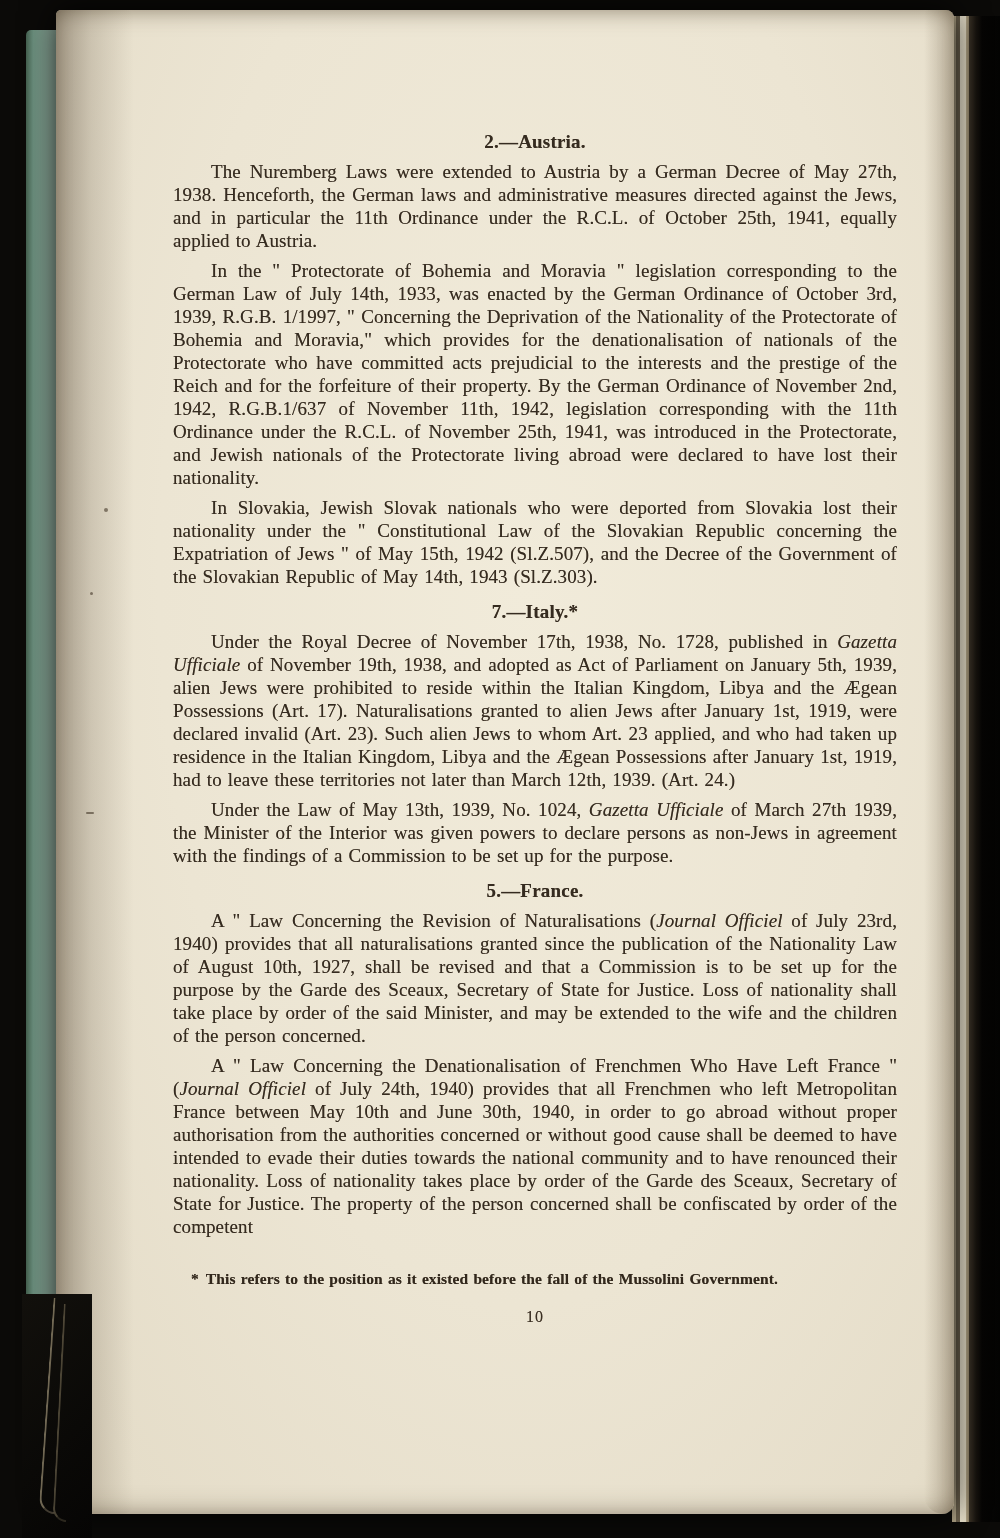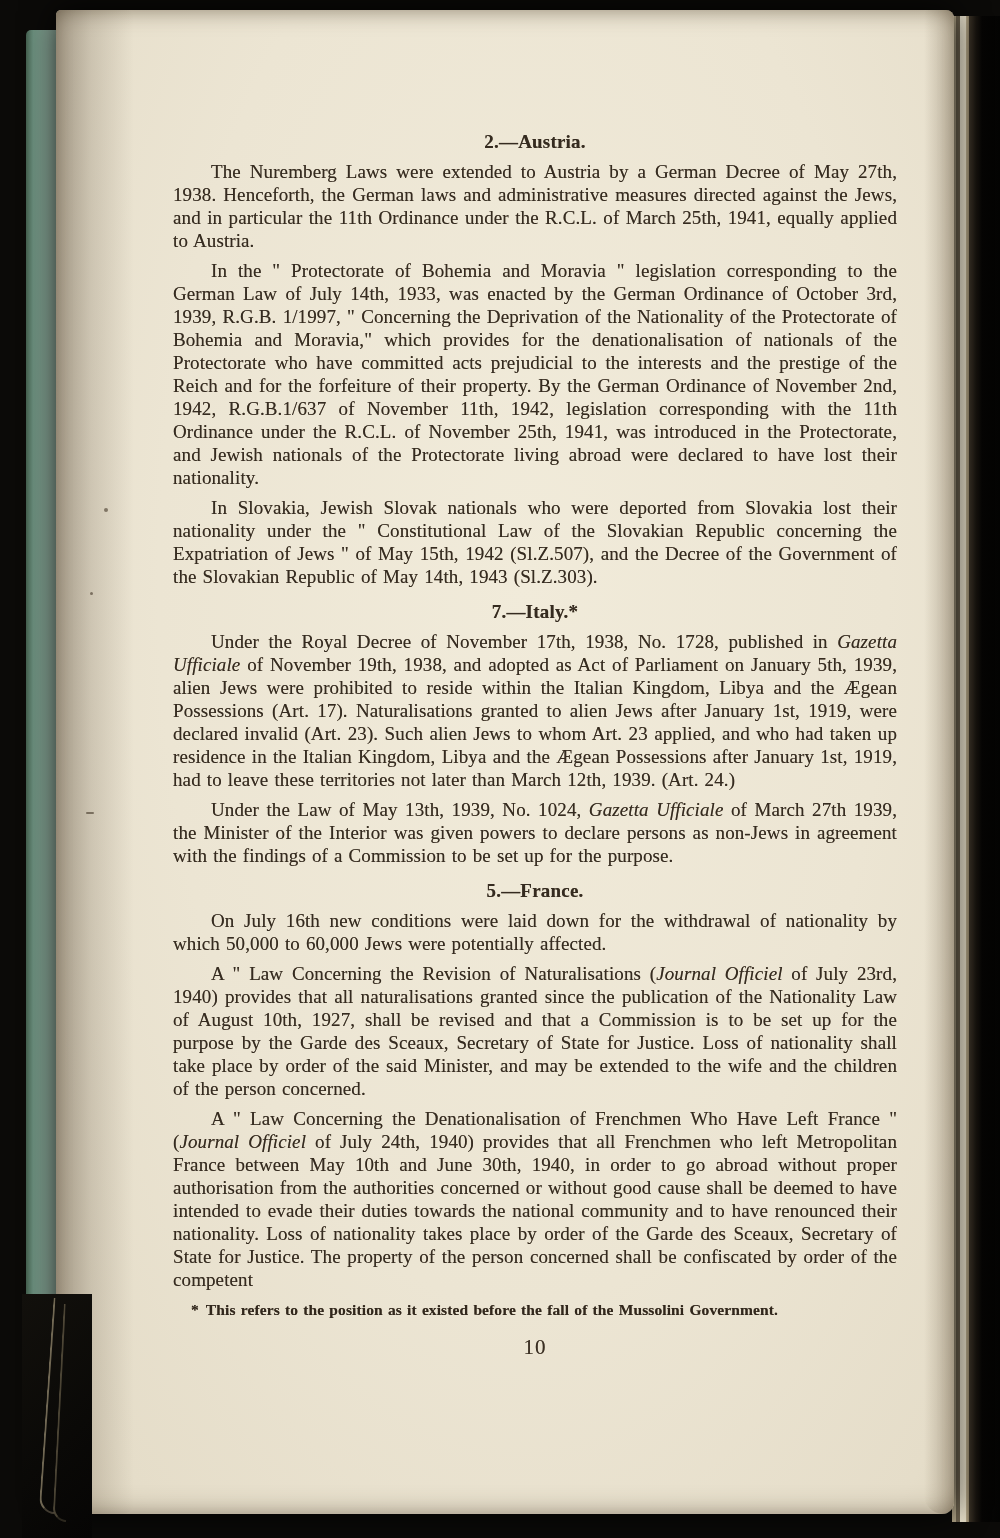--- a/index.html
+++ b/index.html
@@ -145,34 +145,34 @@
 
   .para {
     text-indent: 38px;
     margin-bottom: 7px;
   }
   .para em { font-style: italic; }
 
   .justify-last { text-align-last: justify; }
 
   .footnote {
-    margin-top: 9px;
+    margin-top: 31px;
     padding-left: 18px;
     font-size: 15.5px;
     font-weight: bold;
     line-height: 20px;
     text-align: left;
     text-indent: 0;
     color: #31271c;
   }
   .footnote .marker { padding-right: 7px; }
 
   .page-number {
     margin-top: 16px;
-    font-size: 21px;
+    font-size: 16px;
     text-align: center;
     letter-spacing: 1px;
     color: #3a2f23;
   }
 
   
   .speck {
     position: absolute;
     background: rgba(55, 42, 28, 0.55);
     border-radius: 50%;
@@ -193,37 +193,36 @@
   <div class="page">
 
     <div class="speck s1"></div>
     <div class="speck s2"></div>
     <div class="speck s3"></div>
 
     <div class="content">
 
       <section>
         <h2 class="sec-heading">2.—Austria.</h2>
-        <p class="para"><span>The Nuremberg Laws were extended to Austria by a German Decree of May 27th, 1938.  Henceforth, the German laws and administrative measures directed against the Jews, and in particular the 11th Ordinance under the R.C.L. of March 25th, 1941, equally applied to Austria.</span></p>
+        <p class="para"><span>The Nuremberg Laws were extended to Austria by a German Decree of May 27th, 1938.  Henceforth, the German laws and administrative measures directed against the Jews, and in particular the 11th Ordinance under the R.C.L. of October 25th, 1941, equally applied to Austria.</span></p>
       </section>
 
       <section>
         <p class="para"><span>In the " Protectorate of Bohemia and Moravia " legislation corresponding to the German Law of July 14th, 1933, was enacted by the German Ordinance of October 3rd, 1939, R.G.B. 1/1997, " Concerning the Deprivation of the Nationality of the Protectorate of Bohemia and Moravia," which provides for the denationalisation of nationals of the Protectorate who have committed acts prejudicial to the interests and the prestige of the Reich and for the forfeiture of their property.  By the German Ordinance of November 2nd, 1942, R.G.B.1/637 of November 11th, 1942, legislation corresponding with the 11th Ordinance under the R.C.L. of November 25th, 1941, was introduced in the Protectorate, and Jewish nationals of the Protectorate living abroad were declared to have lost their nationality.</span></p>
         <p class="para"><span>In Slovakia, Jewish Slovak nationals who were deported from Slovakia lost their nationality under the " Constitutional Law of the Slovakian Republic concerning the Expatriation of Jews " of May 15th, 1942 (Sl.Z.507), and the Decree of the Government of the Slovakian Republic of May 14th, 1943 (Sl.Z.303).</span></p>
       </section>
 
       <section>
         <h2 class="sec-heading">7.—Italy.*</h2>
         <p class="para"><span>Under the Royal Decree of November 17th, 1938, No. 1728, published in </span><em>Gazetta Ufficiale</em><span> of November 19th, 1938, and adopted as Act of Parliament on January 5th, 1939, alien Jews were prohibited to reside within the Italian Kingdom, Libya and the Ægean Possessions (Art. 17).  Naturalisations granted to alien Jews after January 1st, 1919, were declared invalid (Art. 23).  Such alien Jews to whom Art. 23 applied, and who had taken up residence in the Italian Kingdom, Libya and the Ægean Possessions after January 1st, 1919, had to leave these territories not later than March 12th, 1939.  (Art. 24.)</span></p>
         <p class="para"><span>Under the Law of May 13th, 1939, No. 1024, </span><em>Gazetta Ufficiale</em><span> of March 27th 1939, the Minister of the Interior was given powers to declare persons as non-Jews in agreement with the findings of a Commission to be set up for the purpose.</span></p>
       </section>
 
       <section>
         <h2 class="sec-heading">5.—France.</h2>
-        <p class="para"><span>On July 16th new conditions were laid down for the withdrawal of nationality by which 50,000 to 60,000 Jews were potentially affected.</span></p>
         <p class="para"><span>A " Law Concerning the Revision of Naturalisations (</span><em>Journal Officiel</em><span> of July 23rd, 1940) provides that all naturalisations granted since the publication of the Nationality Law of August 10th, 1927, shall be revised and that a Commission is to be set up for the purpose by the Garde des Sceaux, Secretary of State for Justice.  Loss of nationality shall take place by order of the said Minister, and may be extended to the wife and the children of the person concerned.</span></p>
         <p class="para justify-last"><span>A " Law Concerning the Denationalisation of Frenchmen Who Have Left France " (</span><em>Journal Officiel</em><span> of July 24th, 1940) provides that all Frenchmen who left Metropolitan France between May 10th and June 30th, 1940, in order to go abroad without proper authorisation from the authorities concerned or without good cause shall be deemed to have intended to evade their duties towards the national community and to have renounced their nationality.  Loss of nationality takes place by order of the Garde des Sceaux, Secretary of State for Justice.  The property of the person concerned shall be confiscated by order of the competent</span></p>
       </section>
 
       <div class="footnote">
         <span class="marker">*</span><span>This refers to the position as it existed before the fall of the Mussolini Government.</span>
       </div>
 
       <div class="page-number">10</div>
 

